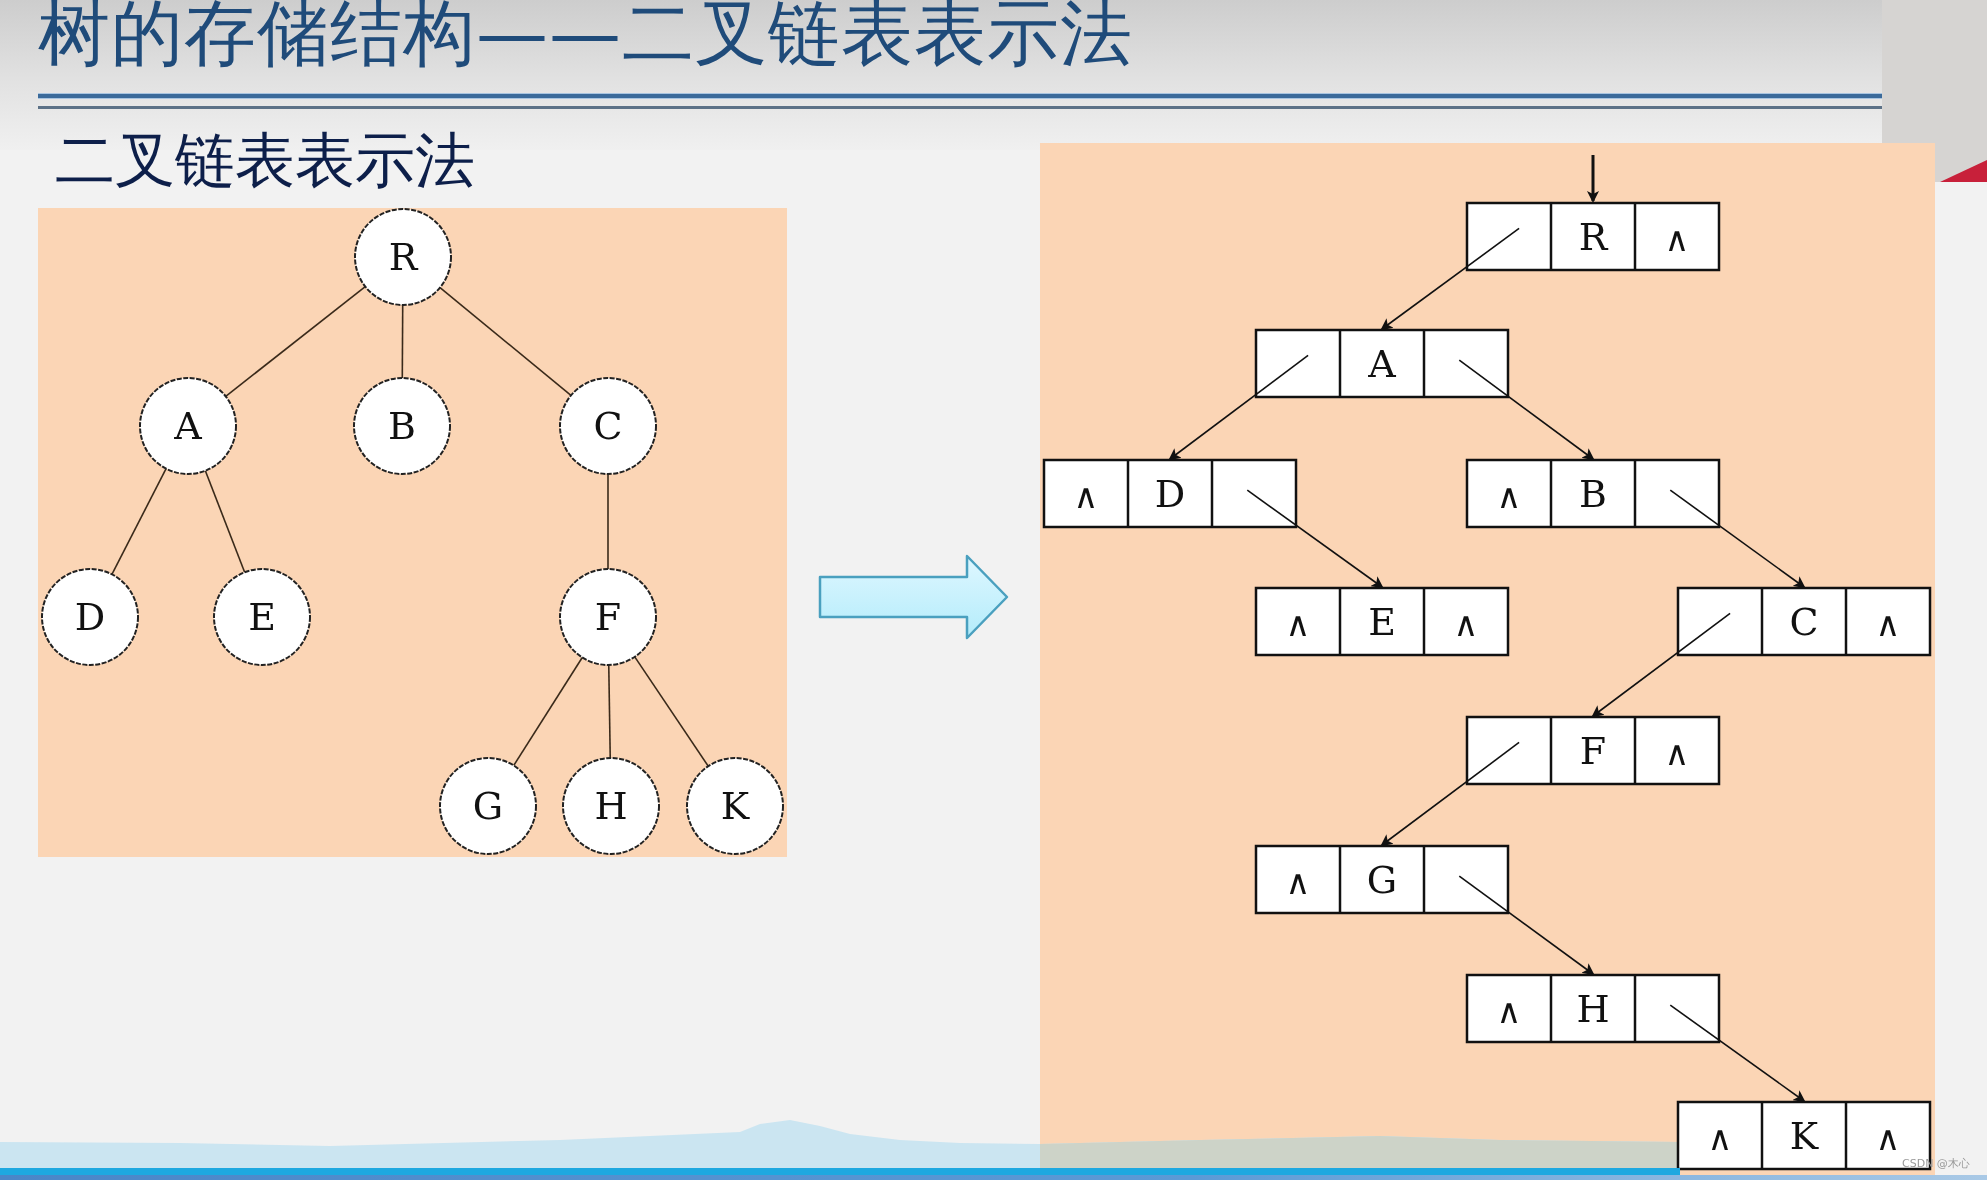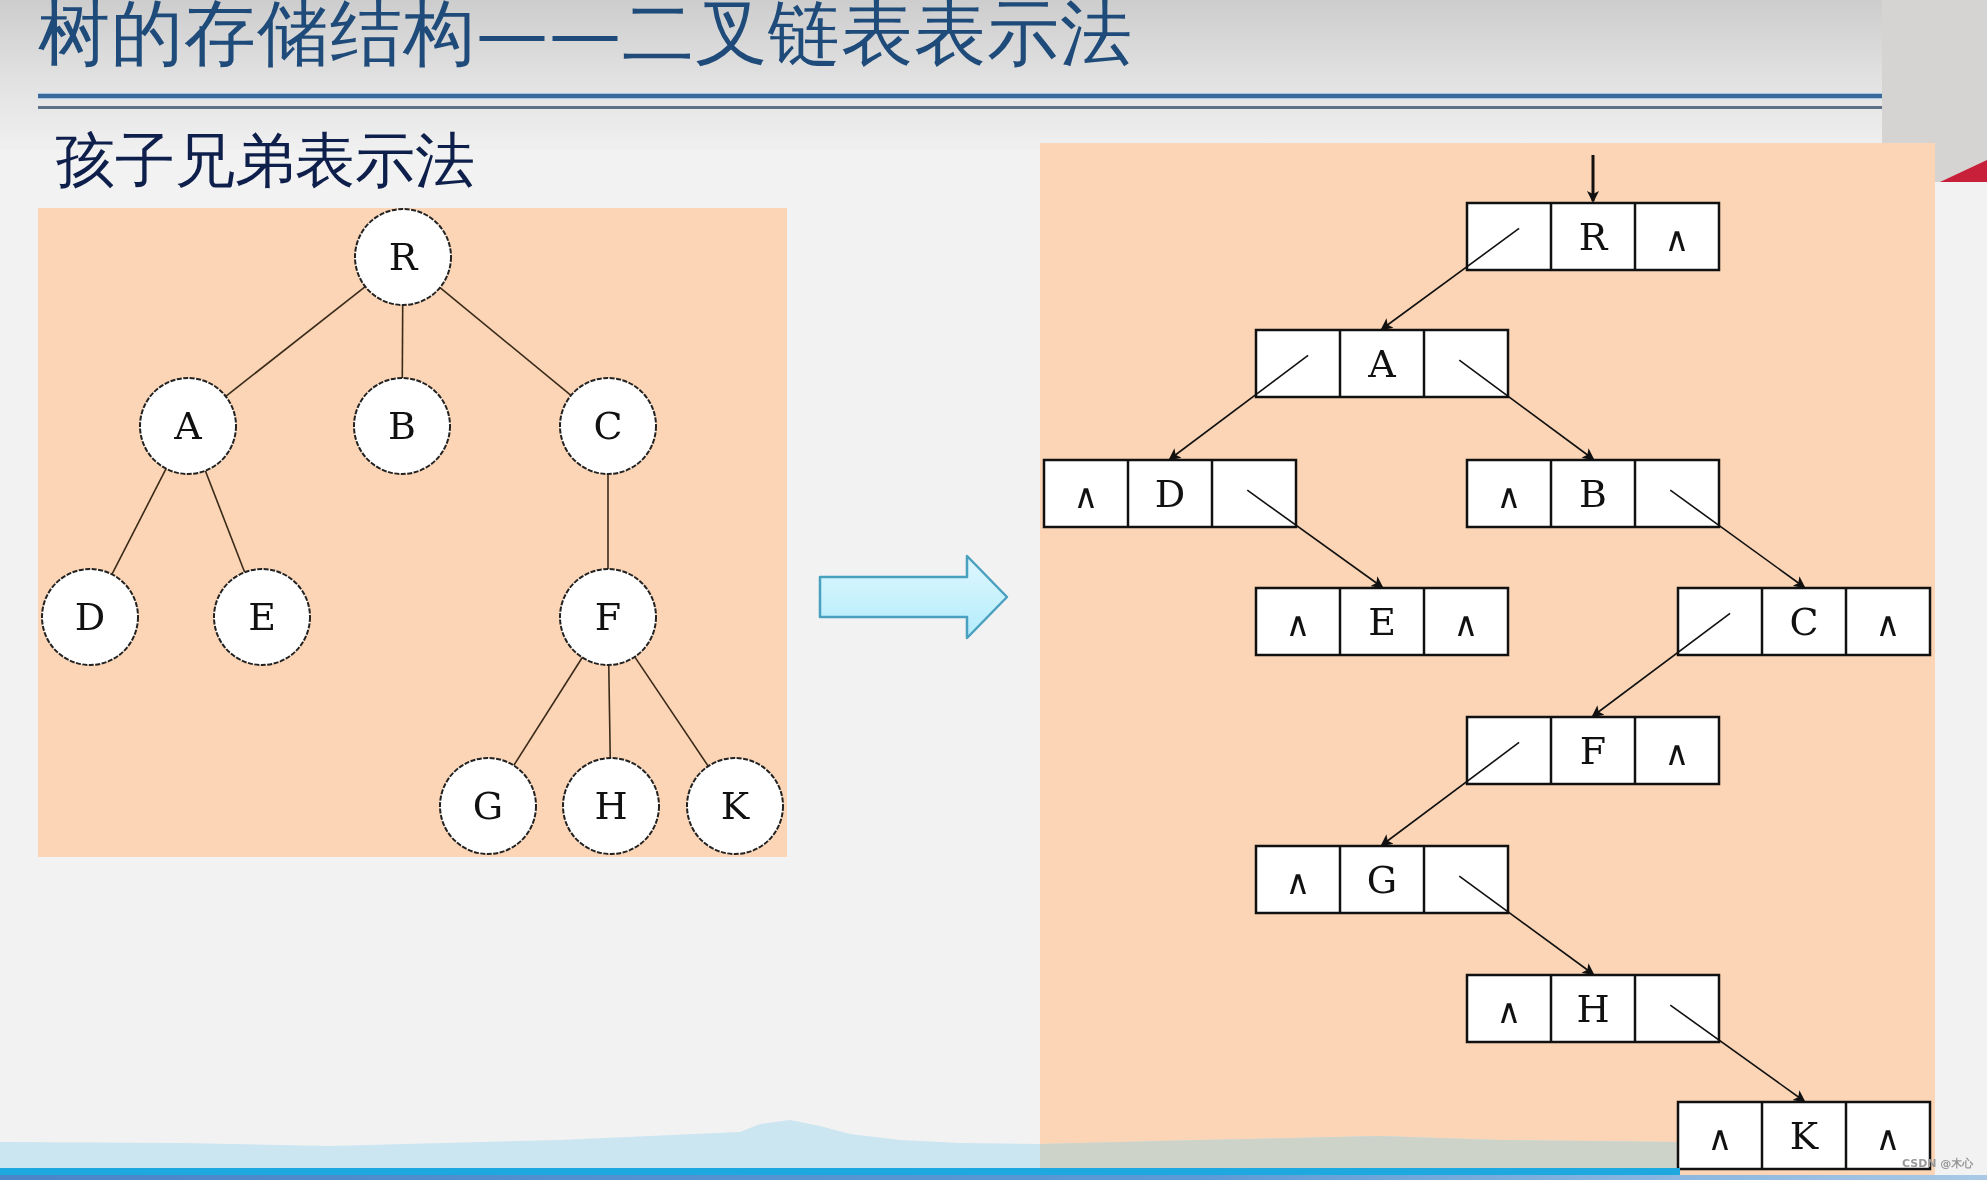--- a/index.html
+++ b/index.html
@@ -19,35 +19,35 @@
   .corner-red { position:absolute; left:1940px; top:160px; width:0; height:0;
                 border-left:47px solid transparent; border-bottom:22px solid #c8203a; }
   .panel-left { position:absolute; left:38px; top:208px; width:749px; height:649px; background:#fbd5b5; }
   .panel-right { position:absolute; left:1040px; top:143px; width:895px; height:1037px; background:#fbd5b5; }
   svg.diagram { position:absolute; left:0; top:0; }
   .wave { position:absolute; left:0; top:0; }
   .bar-bright { position:absolute; left:0; top:1168px; width:1680px; height:7px; background:#1ea8e0; }
   .bar-dark { position:absolute; left:0; top:1175px; width:1987px; height:5px;
               background:linear-gradient(90deg,#4a86c8,#5b9ad6 60%,#a9c9e6); }
   .watermark { position:absolute; left:1902px; top:1156px; font-size:11px; color:#9a9a9a;
-               white-space:nowrap; font-family:"DejaVu Sans", sans-serif;font-weight:bold; }
+               white-space:nowrap; font-family:"DejaVu Sans", sans-serif; }
   .node-label { font-family:"DejaVu Serif", serif; font-size:38px; fill:#111; }
   .cell-label { font-family:"DejaVu Serif", serif; font-size:38px; fill:#111; }
   .nil-label { font-family:"DejaVu Sans", sans-serif; font-size:34px; fill:#111; }
 </style>
 </head>
 <body>
 
 <div class="header-bg"></div>
 <div class="title">树的存储结构——二叉链表表示法</div>
 <div class="rule-thick"></div>
 <div class="rule-thin"></div>
 <div class="corner-box"></div>
 <div class="corner-red"></div>
-<div class="subtitle">孩子兄弟表示法</div>
+<div class="subtitle">二叉链表表示法</div>
 
 <div class="panel-left"></div>
 <div class="panel-right"></div>
 
 <svg class="wave" width="1987" height="1180">
   <path d="M0,1142 L180,1143 L330,1146 L560,1140 L650,1136 L740,1132 L760,1124 L790,1120 L820,1126 L850,1134 L900,1140 L960,1143 L1040,1144 L1200,1140 L1380,1136 L1500,1140 L1680,1142 L1680,1168 L0,1168 Z" fill="#cbe5f1"></path>
   <path d="M1040,1144 L1200,1140 L1380,1136 L1500,1140 L1680,1142 L1680,1168 L1040,1168 Z" fill="#cdd3c8"></path>
 </svg>
 
 <svg class="diagram" id="diagram" width="1987" height="1180">

